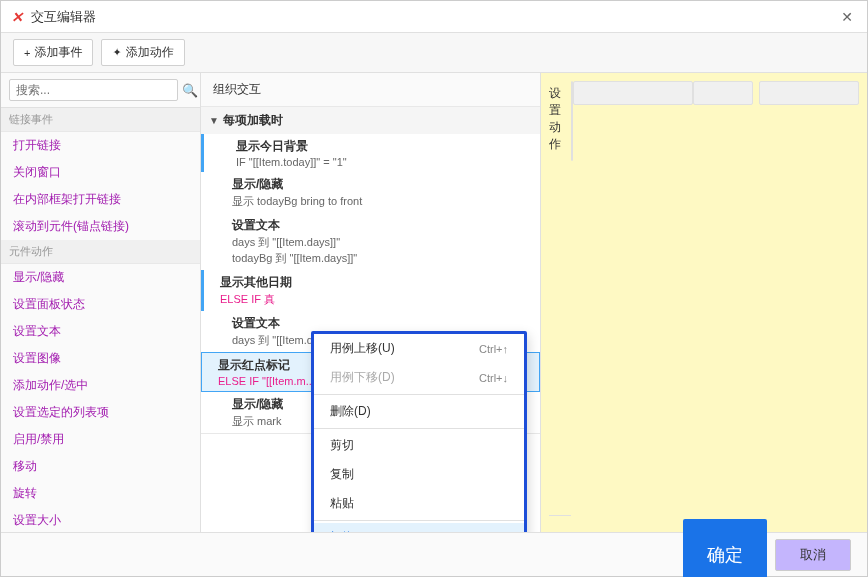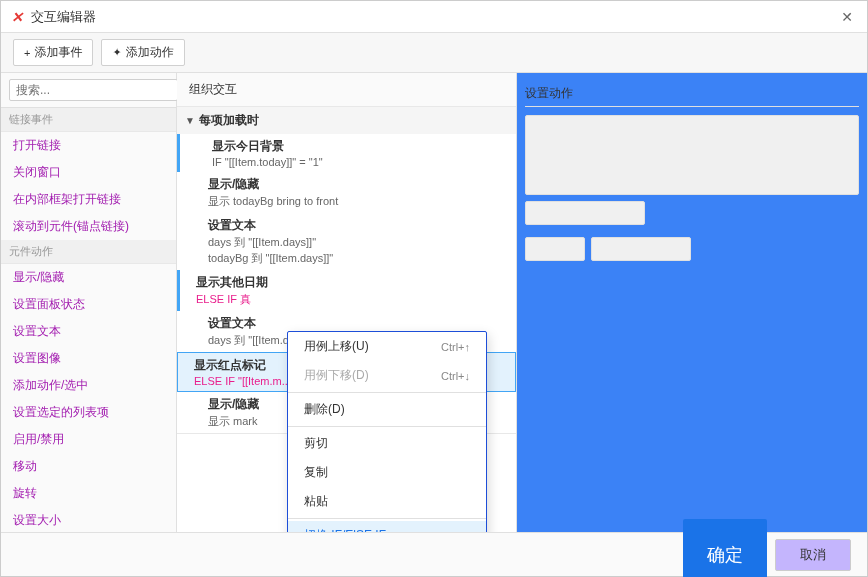--- a/index.html
+++ b/index.html
@@ -79,21 +79,21 @@
       font-size: 12px;
       color: #333;
     }
     .toolbar-btn .icon { font-size: 11px; }
     .main-content {
       display: flex;
       flex: 1;
       overflow: hidden;
     }
     .left-panel {
-      width: 176px;
+      width: 200px;
       border-right: 1px solid #e0e0e0;
       display: flex;
       flex-direction: column;
       background: #fafafa;
       flex-shrink: 0;
     }
     .search-box {
       padding: 6px 8px;
       border-bottom: 1px solid #e0e0e0;
       display: flex;
@@ -177,23 +177,22 @@
       color: #333;
     }
     .action-desc {
       font-size: 11px;
       color: #666;
       margin-top: 1px;
     }
     .action-desc.pink { color: #e91e8c; }
     .right-panel {
       flex: 1;
-      background: #3b82f6;
-      display: flex;
-      flex-direction: column;
+      background: #fef9c3;
+      display: flex;
       padding: 8px;
     }
     .right-header {
       font-size: 12px;
       color: #333;
       margin-bottom: 8px;
       padding: 4px 0;
       border-bottom: 1px solid #e0e0e0;
     }
     .right-placeholder {
@@ -229,23 +228,23 @@
       border: 1px solid #ccc;
       border-radius: 2px;
       font-size: 13px;
       cursor: pointer;
     }
     
     .context-menu {
       position: absolute;
       top: 258px;
       left: 110px;
-      width: 200px;
+      width: 216px;
       background: #ffffff;
-      border: 1px solid #1d4ed8;
+      border: 3px solid #1d4ed8;
       box-shadow: 2px 4px 12px rgba(0,0,0,0.15);
       z-index: 100;
       border-radius: 2px;
     }
     .context-menu-item {
       padding: 6px 16px;
       font-size: 12px;
       color: #333;
       cursor: pointer;
       display: flex;

